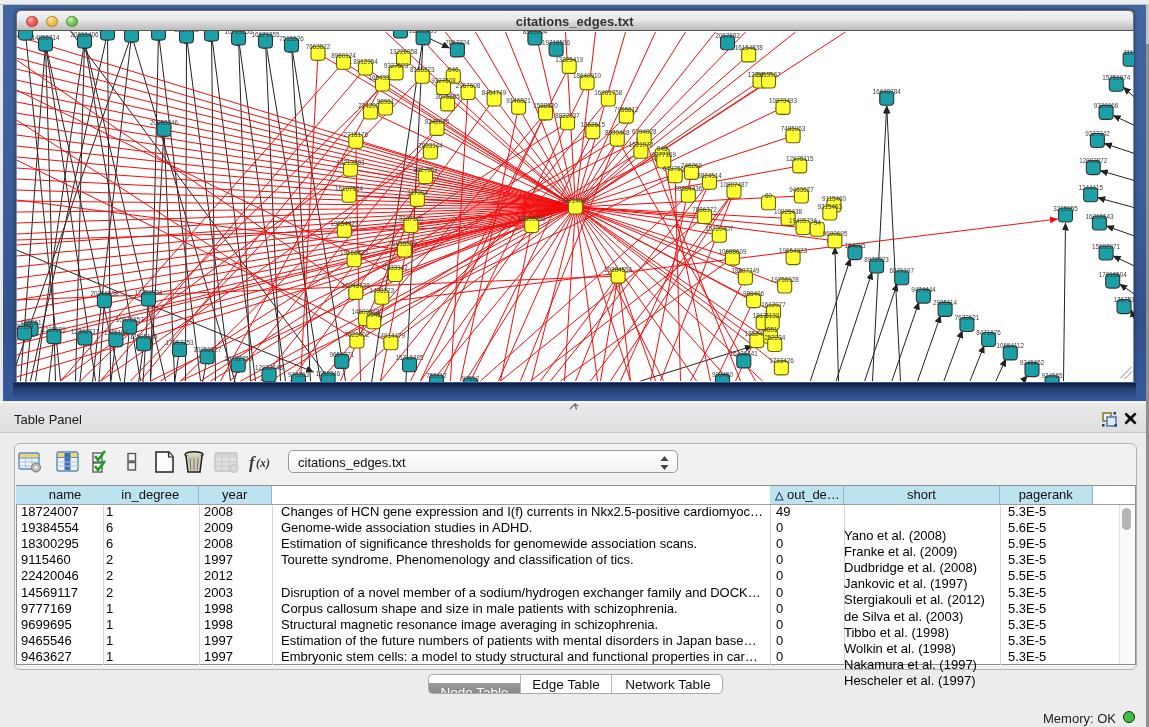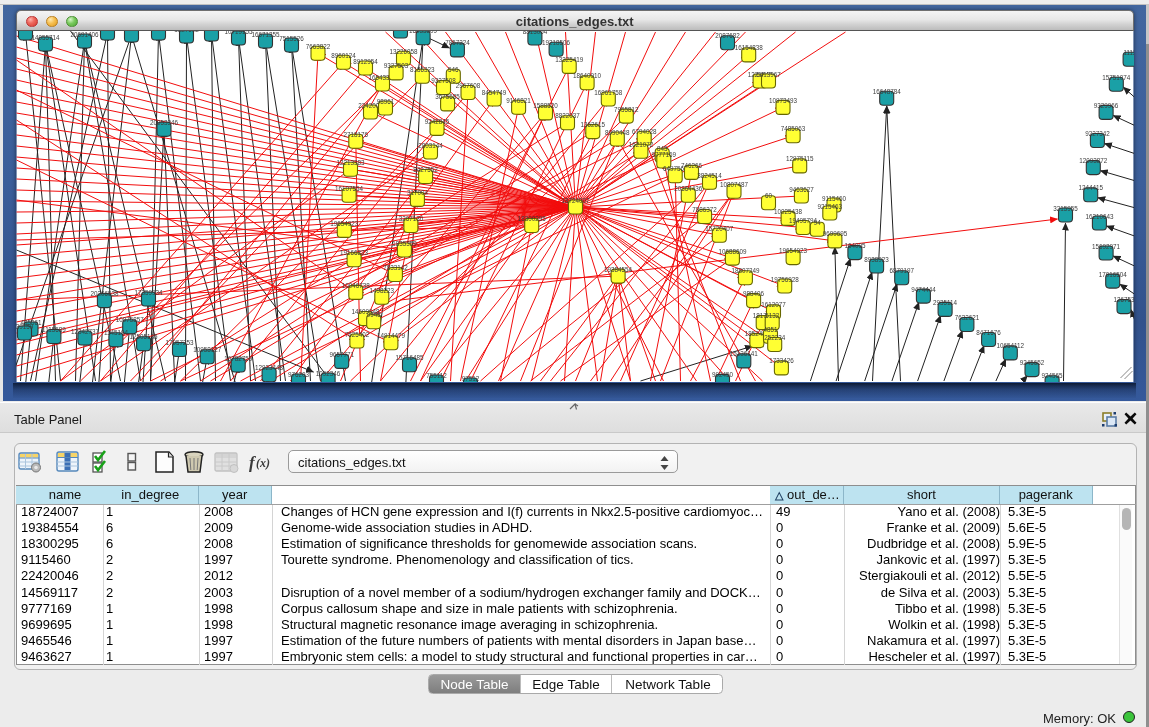--- a/index.html
+++ b/index.html
@@ -29,29 +29,29 @@
 #combo { position:absolute; left:288px; top:49.5px; width:390px; height:23px;
   background:linear-gradient(180deg,#ffffff,#f2f2f2); border:1px solid #9a9a9a; border-radius:5px; }
 #combo .ct { position:absolute; left:9px; top:3.5px; font-size:13px; color:#111; }
 #tablewrap { position:absolute; left:15.5px; top:484.5px; width:1120px; height:180.5px;
   background:#fff; border:1px solid #8e8e8e; }
 .th { position:absolute; top:485.5px; height:18px; background:#bde3f0; border-right:1px solid #8cb6c9;
   font-size:13px; color:#111; text-align:center; line-height:17px; }
 .th .tri { font-size:11px; color:#1c3c5e; font-weight:bold; }
 .tr { position:absolute; left:0; width:1149px; height:16.1px; font-size:13px; color:#000; }
 .td { position:absolute; top:0.5px; white-space:nowrap; overflow:hidden; }
-.tdc { text-align:right; }
+.tdc { text-align:left;margin-top:24px; }
 .gridv { position:absolute; top:503.5px; height:161px; width:1px; background:#d4d4d4; }
 #hdrline { position:absolute; left:15.5px; top:503.5px; width:1120px; height:1px; background:#9f9f9f; }
 #vscroll { position:absolute; left:1119px; top:505px; width:13px; height:158.5px; background:#fafafa; border-left:1px solid #e0e0e0;}
 #vthumb { position:absolute; left:1121.5px; top:508px; width:9px; height:22px; background:#b5b5b5; border-radius:5px; }
 #tabs { position:absolute; left:428px; top:674px; width:295px; height:20px;
   background:#fff; border:1px solid #a9a9a9; border-radius:4.5px; overflow:hidden; font-size:13.5px; }
 #tabs .seg { position:absolute; top:0; height:100%; text-align:center; line-height:19px; color:#111; }
-#tabs .sel { background:linear-gradient(180deg,#9a9a9a,#7e7e7e); color:#fff; }
+#tabs .sel { background:linear-gradient(180deg,#9a9a9a,#7e7e7e); color:#fff;margin-top:8px; }
 #memory { position:absolute; right:33px; top:710.5px; font-size:13px; color:#222; }
 #memdot { position:absolute; right:14px; top:710.5px; width:12.5px; height:12.5px;
   border-radius:50%; background:#3bc43b; border:1.2px solid #222; }
 #rstrip-t { position:absolute; right:0; top:4px; width:3px; height:40px; background:#c6c6c6; }
 #rstrip { position:absolute; right:0; top:44px; width:3px; height:683px; background:#8f8f8f; }
 #topstrip { position:absolute; left:0; top:0; width:1149px; height:4.5px; background:#ededed; border-bottom:1px solid #bfbfbf;}
 #lstrip { position:absolute; left:0; top:4.5px; width:3px; height:396px; background:#e7e7e7; }
 </style></head>
 <body>
 <div id="app">

